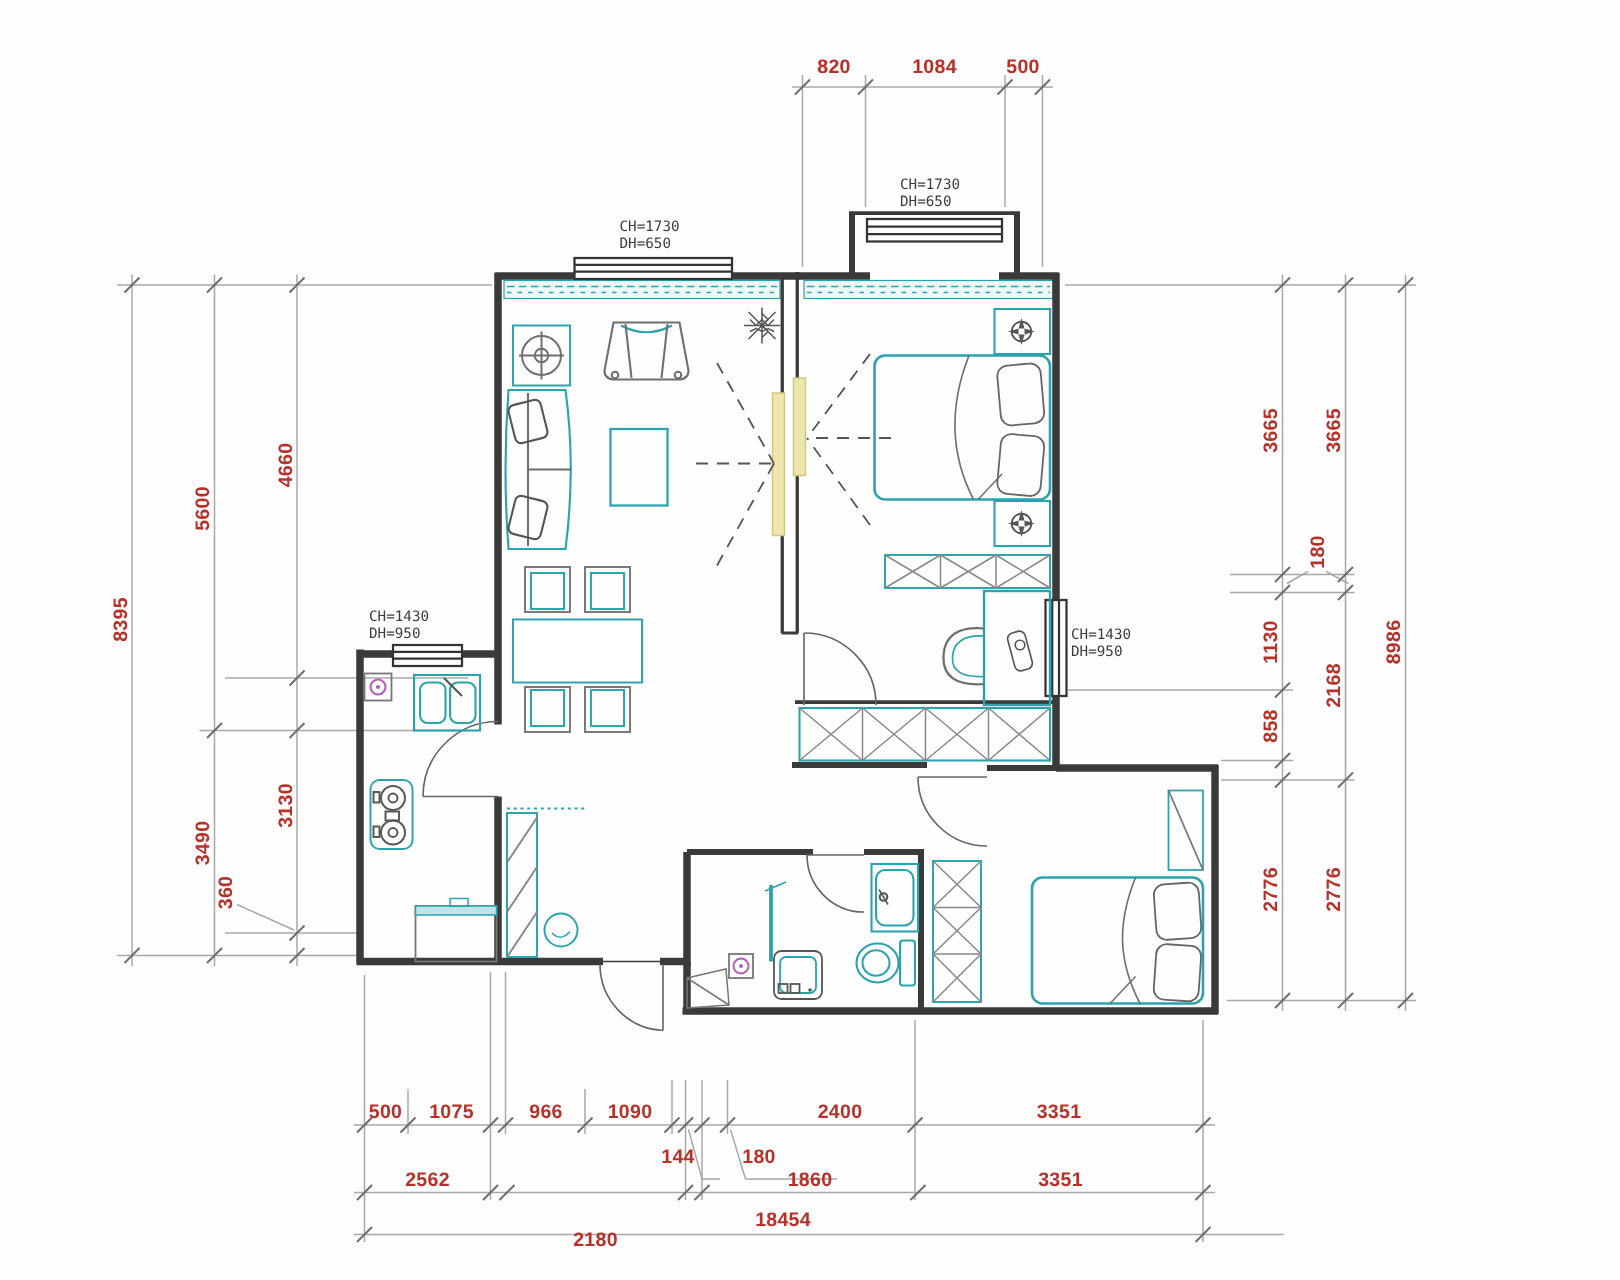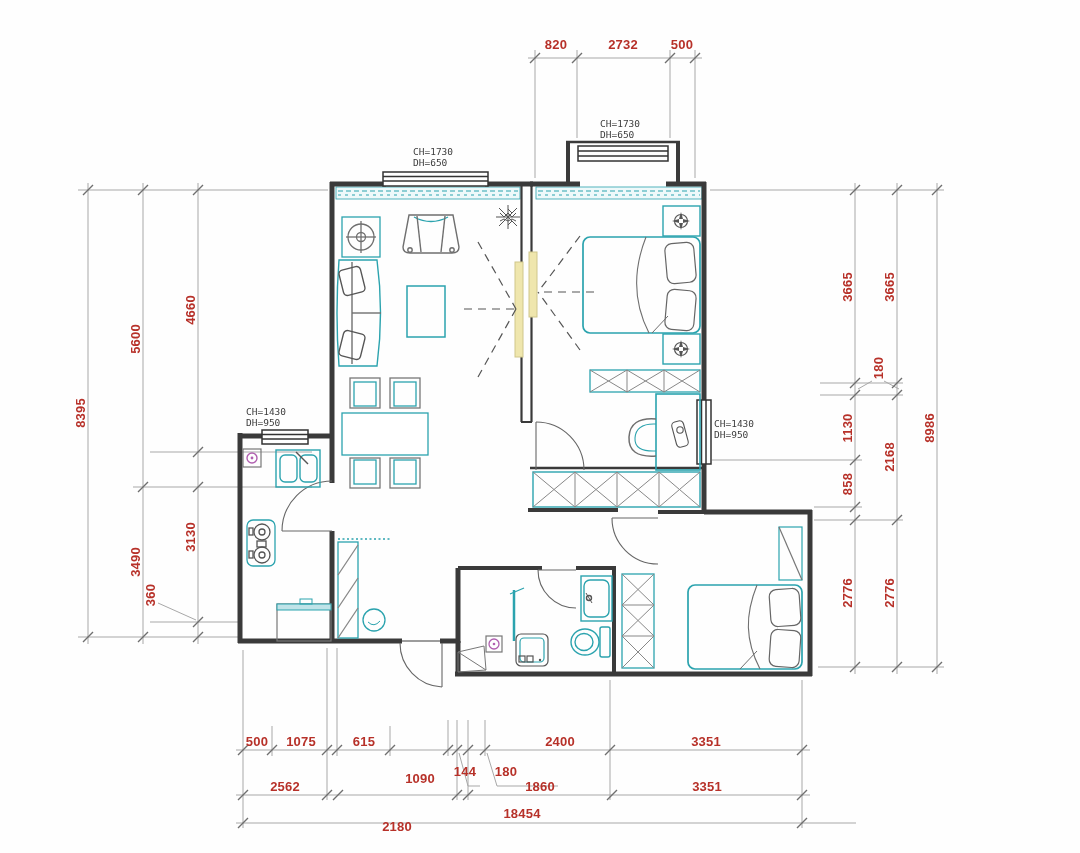--- a/index.html
+++ b/index.html
@@ -367,21 +367,21 @@
   <g fill="none">
     <rect x="688" y="585" width="114" height="84" rx="7" stroke="#2ba3ae" stroke-width="1.7"></rect>
     <path d="M757,585 C745,615 745,640 760,669" stroke="#6f6f6f" stroke-width="1.1"></path>
     <line x1="740" y1="669" x2="757" y2="651" stroke="#6f6f6f" stroke-width="1"></line>
     <rect x="770" y="589" width="30" height="37" rx="7" transform="rotate(-4 785 607)" stroke="#666" stroke-width="1.2"></rect>
     <rect x="770" y="630" width="30" height="37" rx="7" transform="rotate(4 785 648)" stroke="#666" stroke-width="1.2"></rect>
   </g>
 </svg>
 
   <span class="dim" style="left:556px;top:44px">820</span>
-  <span class="dim" style="left:623px;top:44px">2732</span>
+  <span class="dim" style="left:623px;top:44px">1084</span>
   <span class="dim" style="left:682px;top:44px">500</span>
 
   <span class="dim v" style="left:80px;top:413px">8395</span>
   <span class="dim v" style="left:135px;top:339px">5600</span>
   <span class="dim v" style="left:135px;top:562px">3490</span>
   <span class="dim v" style="left:190px;top:310px">4660</span>
   <span class="dim v" style="left:190px;top:537px">3130</span>
   <span class="dim v" style="left:150px;top:595px">360</span>
 
   <span class="dim v" style="left:847px;top:287px">3665</span>
@@ -389,23 +389,23 @@
   <span class="dim v" style="left:847px;top:428px">1130</span>
   <span class="dim v" style="left:847px;top:484px">858</span>
   <span class="dim v" style="left:847px;top:593px">2776</span>
   <span class="dim v" style="left:889px;top:287px">3665</span>
   <span class="dim v" style="left:889px;top:457px">2168</span>
   <span class="dim v" style="left:889px;top:593px">2776</span>
   <span class="dim v" style="left:929px;top:428px">8986</span>
 
   <span class="dim" style="left:257px;top:741px">500</span>
   <span class="dim" style="left:301px;top:741px">1075</span>
-  <span class="dim" style="left:364px;top:741px">615</span>
-  <span class="dim" style="left:420px;top:778px">1090</span>
-  <span class="dim" style="left:465px;top:771px">144</span>
+  <span class="dim" style="left:364px;top:741px">966</span>
+  <span class="dim" style="left:420px;top:741px">1090</span>
+  <span class="dim" style="left:452px;top:771px">144</span>
   <span class="dim" style="left:506px;top:771px">180</span>
   <span class="dim" style="left:560px;top:741px">2400</span>
   <span class="dim" style="left:706px;top:741px">3351</span>
 
   <span class="dim" style="left:285px;top:786px">2562</span>
   <span class="dim" style="left:397px;top:826px">2180</span>
   <span class="dim" style="left:540px;top:786px">1860</span>
   <span class="dim" style="left:707px;top:786px">3351</span>
 
   <span class="dim" style="left:522px;top:813px">18454</span>

